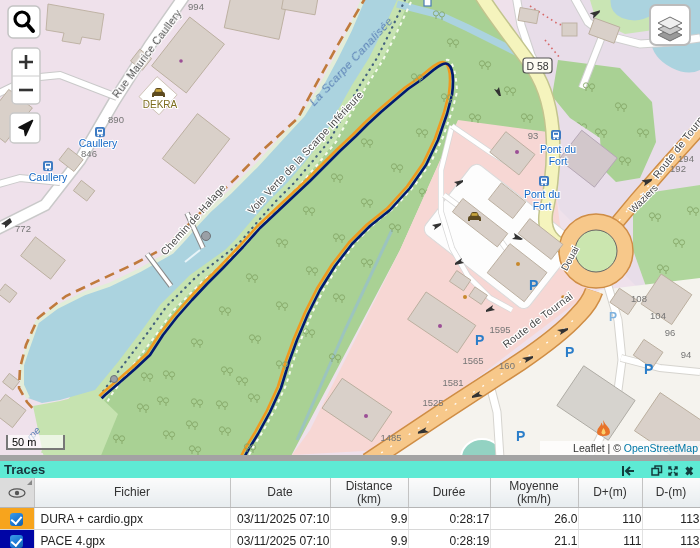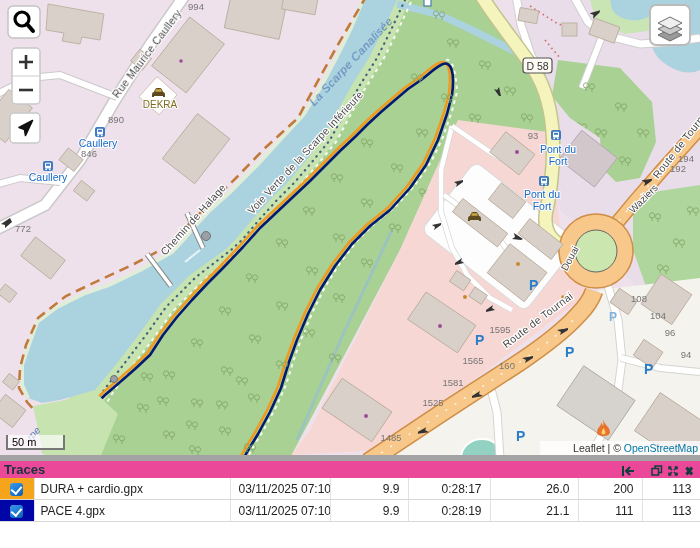--- a/index.html
+++ b/index.html
@@ -1,26 +1,26 @@
 <!DOCTYPE html>
 <html><head>
 <meta charset="utf-8">
 <style>
 html,body{margin:0;padding:0;width:700px;height:548px;overflow:hidden;
 font-family:"Liberation Sans",sans-serif;background:#fff;}
 #app{width:700px;height:548px;position:relative;}
 #map{width:700px;height:455px;position:relative;overflow:hidden;background:#EFE1EB;}
 #sep{width:700px;height:6px;background:#A3A3A3;}
-#tracesbar{width:700px;height:17px;background:#ec4899;position:relative;}
+#tracesbar{width:700px;height:17px;background:#5eead4;position:relative;}
 #tracesbar .title{position:absolute;left:4px;top:1px;font-size:13px;font-weight:bold;color:#17343c;}
 #tracesbar .icons{position:absolute;right:6px;top:2px;}
 table.tr{border-collapse:collapse;table-layout:fixed;width:700px;font-size:12px;color:#222;}
 table.tr th{font-weight:normal;color:#333;background:linear-gradient(#fbfbfb,#e7ecef);
 border-right:1px solid #c3c3c3;border-bottom:1px solid #b5b5b5;padding:0;line-height:13px;vertical-align:middle;height:29px;}
-table.tr td{border-right:1px solid #e2e2e2;border-bottom:1px solid #d8d8d8;padding:0 8px;height:21px;text-align:right;white-space:nowrap;overflow:hidden;}
+table.tr td{border-right:1px solid #e2e2e2;border-bottom:1px solid #d8d8d8;padding:0 0;height:21px;text-align:right;white-space:nowrap;overflow:hidden;}
 table.tr td.file{text-align:left;padding-left:6px;}
 table.tr th.eye{background:#dcdcdc;position:relative;}
 table.tr td.cb{text-align:left;padding:0 0 0 10px;}
 .cbx{display:inline-block;width:13px;height:13px;border-radius:3px;
 background:linear-gradient(145deg,#3d9be9 0%,#1976d2 60%,#115ea8 100%);
 position:relative;vertical-align:middle;}
 .cbx:after{content:"";position:absolute;left:3px;top:1px;width:5px;height:8px;
 border:solid #fff;border-width:0 2px 2px 0;transform:rotate(40deg);}
 </style>
 </head>
@@ -504,29 +504,48 @@
         <col style="width:34px">
         <col style="width:196px">
         <col style="width:100px">
         <col style="width:78px">
         <col style="width:82px">
         <col style="width:88px">
         <col style="width:64px">
         <col style="width:58px">
       </colgroup>
 <tbody>
+        <tr>
+
+<th class="eye">
+            <svg width="20" height="12" viewBox="0 0 20 12" style="display:block;margin:0 auto">
+              <ellipse cx="10" cy="6" rx="8" ry="4.2" fill="none" stroke="#555" stroke-width="1.2"></ellipse>
+              <circle cx="10" cy="6" r="2.2" fill="#555"></circle>
+            </svg>
+            <svg width="7" height="7" style="position:absolute;right:1px;top:1px" viewBox="0 0 7 7">
+              <path d="M1,6 L6,6 L6,1 Z" fill="#888"></path>
+            </svg>
+          </th>
+<th>Fichier</th>
+          <th>Date</th>
+          <th>Distance<br>(km)</th>
+          <th>Durée</th>
+          <th>Moyenne<br>(km/h)</th>
+          <th>D+(m)</th>
+          <th>D-(m)</th>
+</tr>
 
 <tr>
 <td class="cb" style="background:#F7A41D"><span class="cbx"></span></td>
 <td class="file">DURA + cardio.gpx</td>
           <td>03/11/2025 07:10</td>
           <td>9.9</td>
           <td>0:28:17</td>
           <td>26.0</td>
-          <td>200</td>
+          <td>110</td>
           <td>113</td>
 </tr>
 
 <tr>
 <td class="cb" style="background:#0005A5"><span class="cbx"></span></td>
 <td class="file">PACE 4.gpx</td>
           <td>03/11/2025 07:10</td>
           <td>9.9</td>
           <td>0:28:19</td>
           <td>21.1</td>

